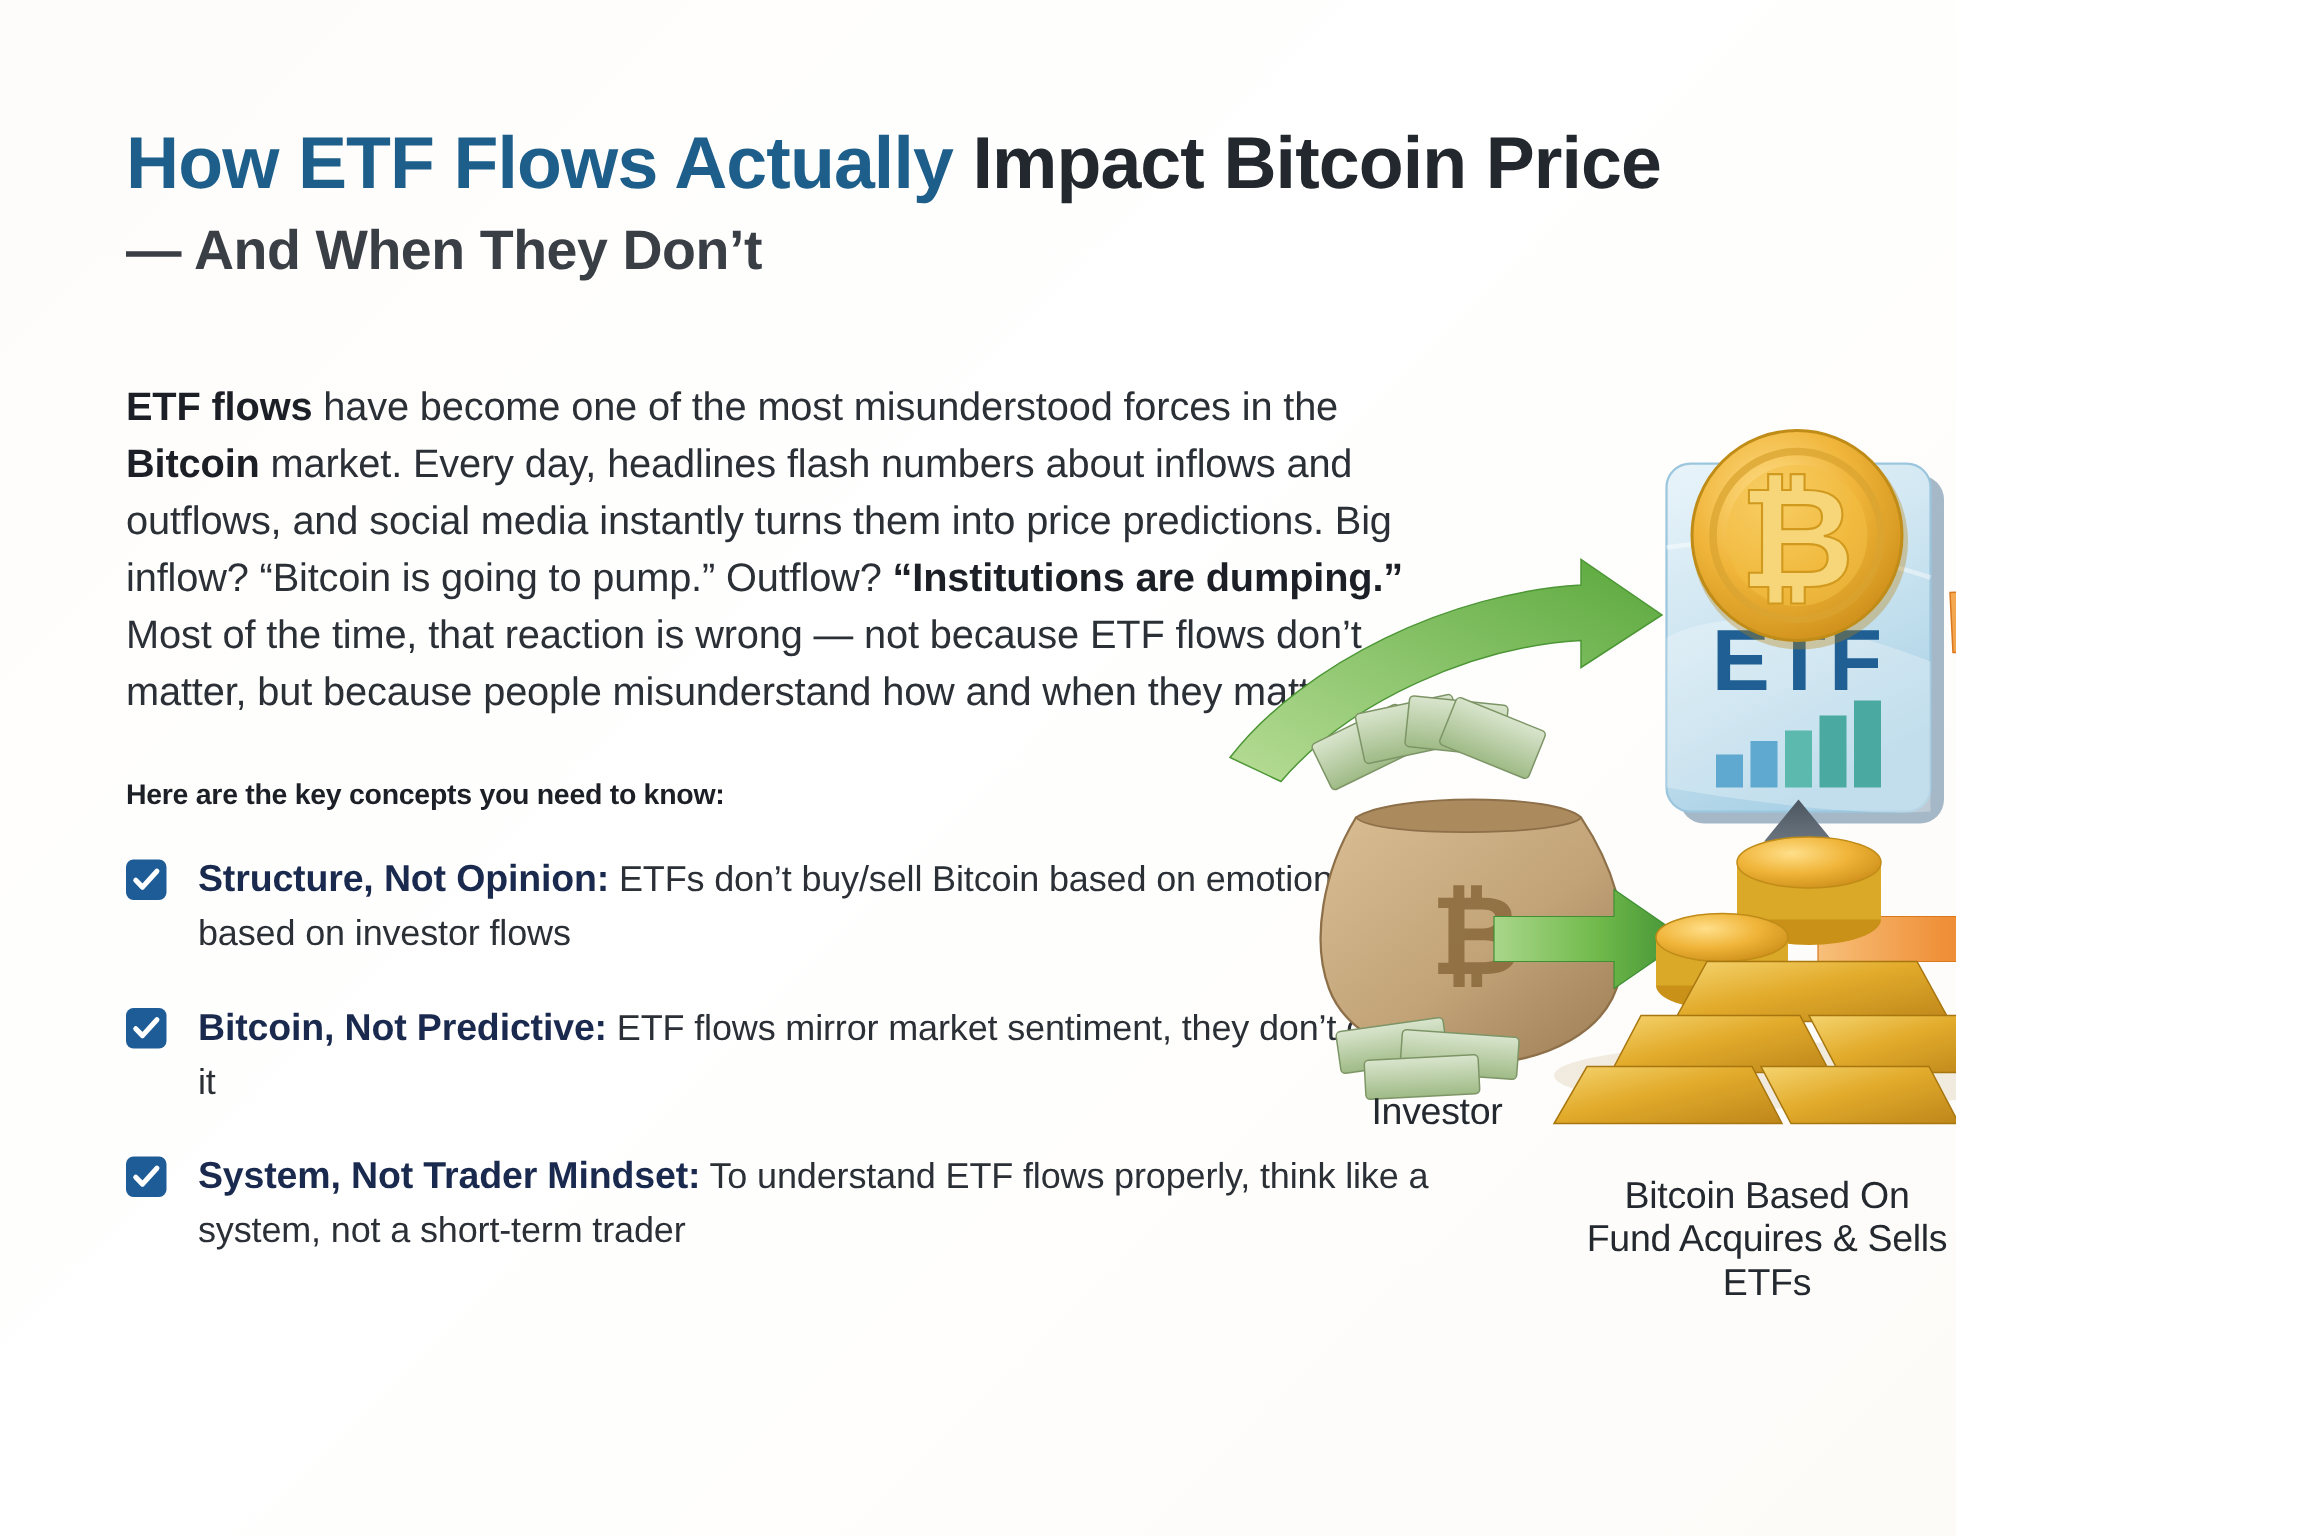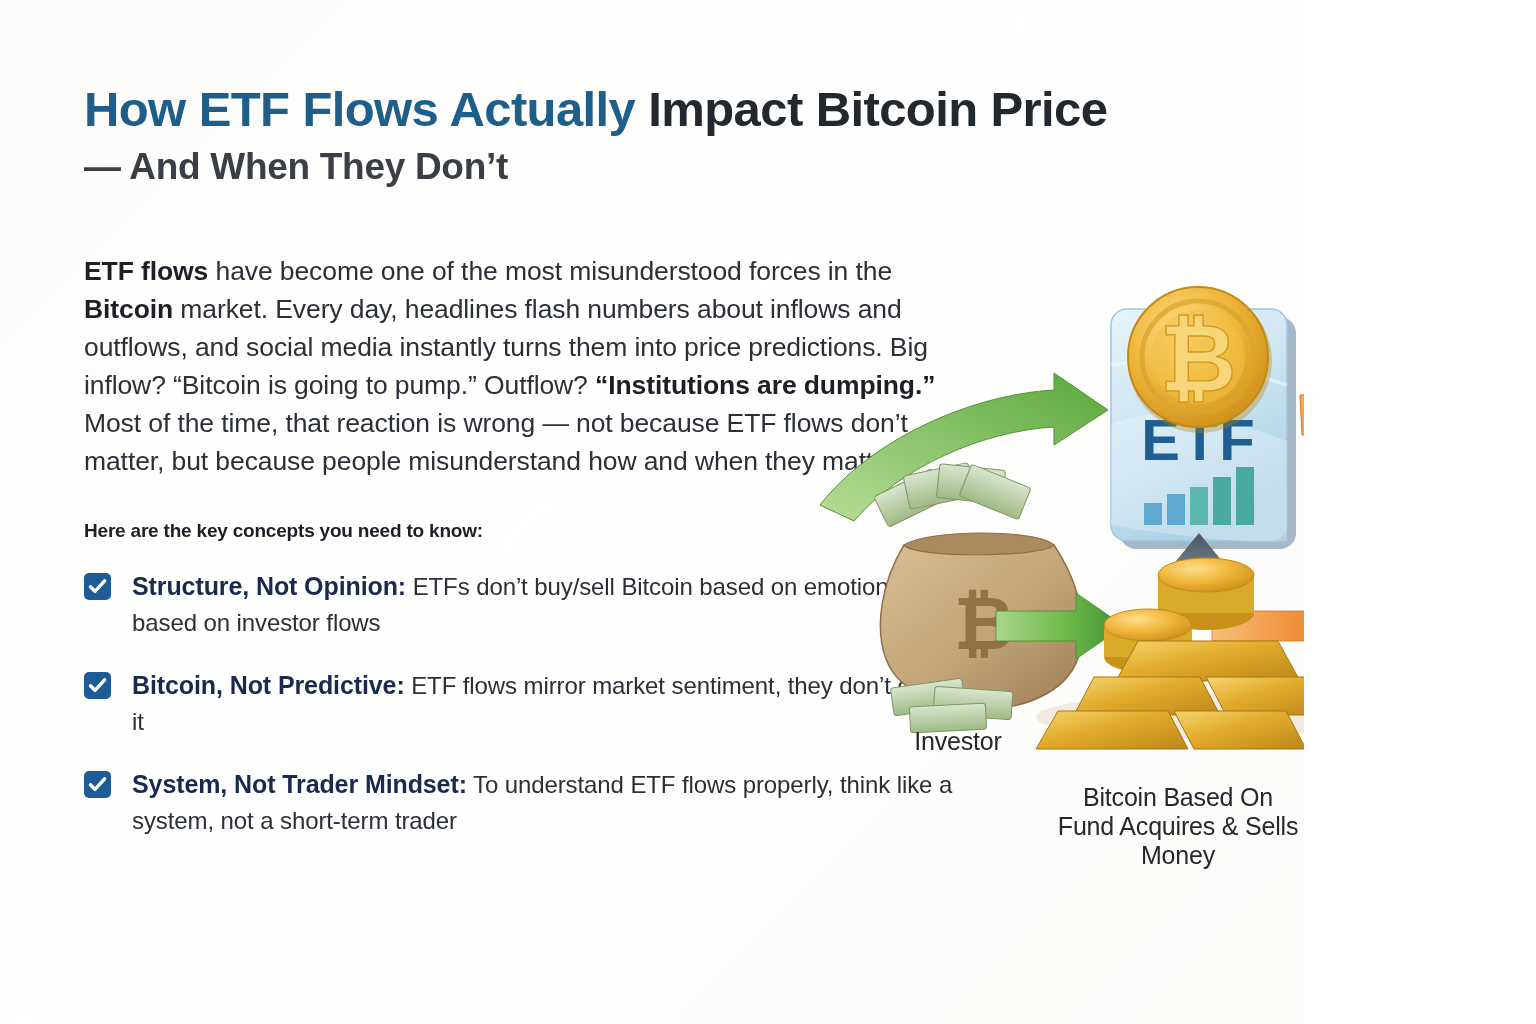--- a/index.html
+++ b/index.html
@@ -339,21 +339,21 @@
       </g>
     </svg>
 
     <div class="illus-label label-inflow">
       <div>Investor</div>
     </div>
 
     <div class="illus-label label-center">
       <div>Bitcoin Based On</div>
       <div>Fund Acquires &amp; Sells</div>
-      <div>Money</div>
+      <div>ETFs</div>
     </div>
 
     <div class="illus-label label-outflow">
       <div>Investor</div>
       <div>Money Outflow</div>
     </div>
   </div>
 
 </div>
 

